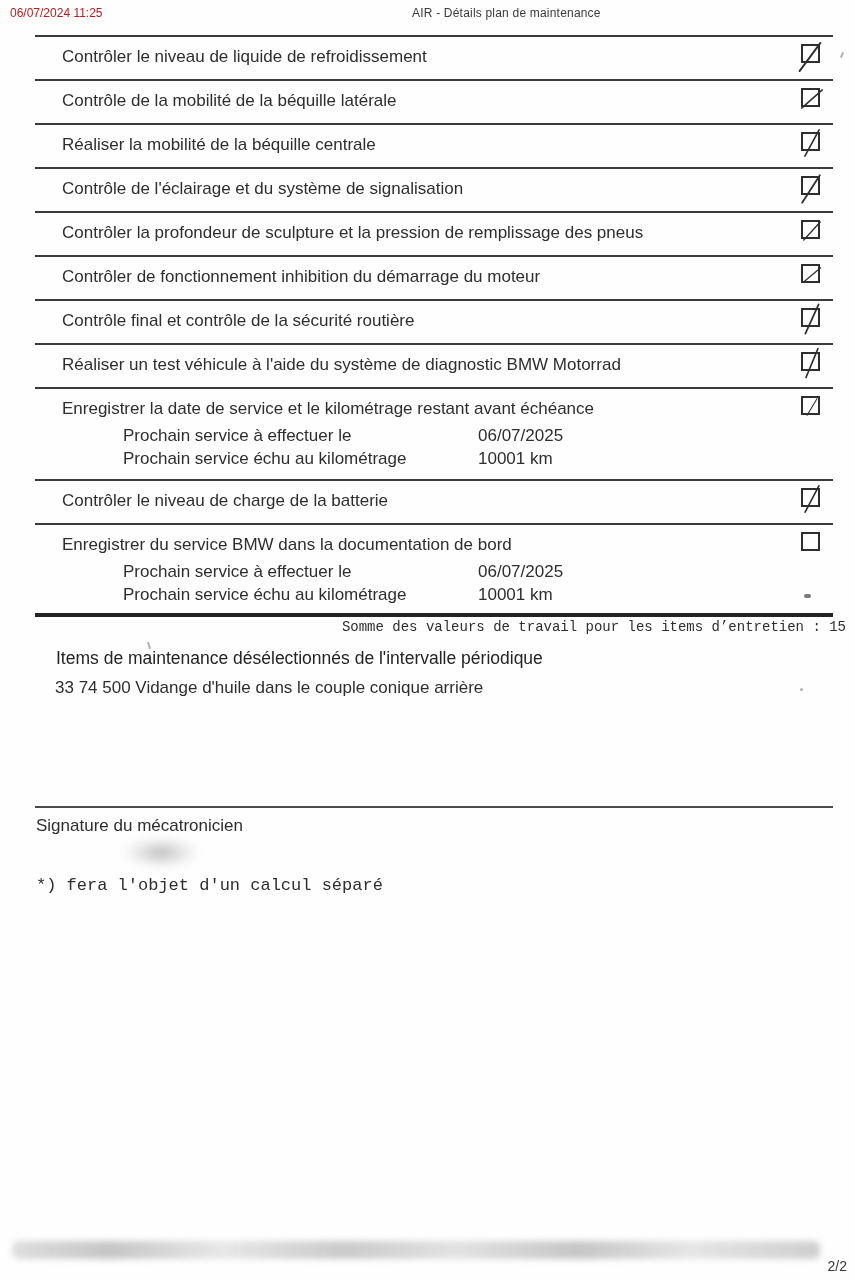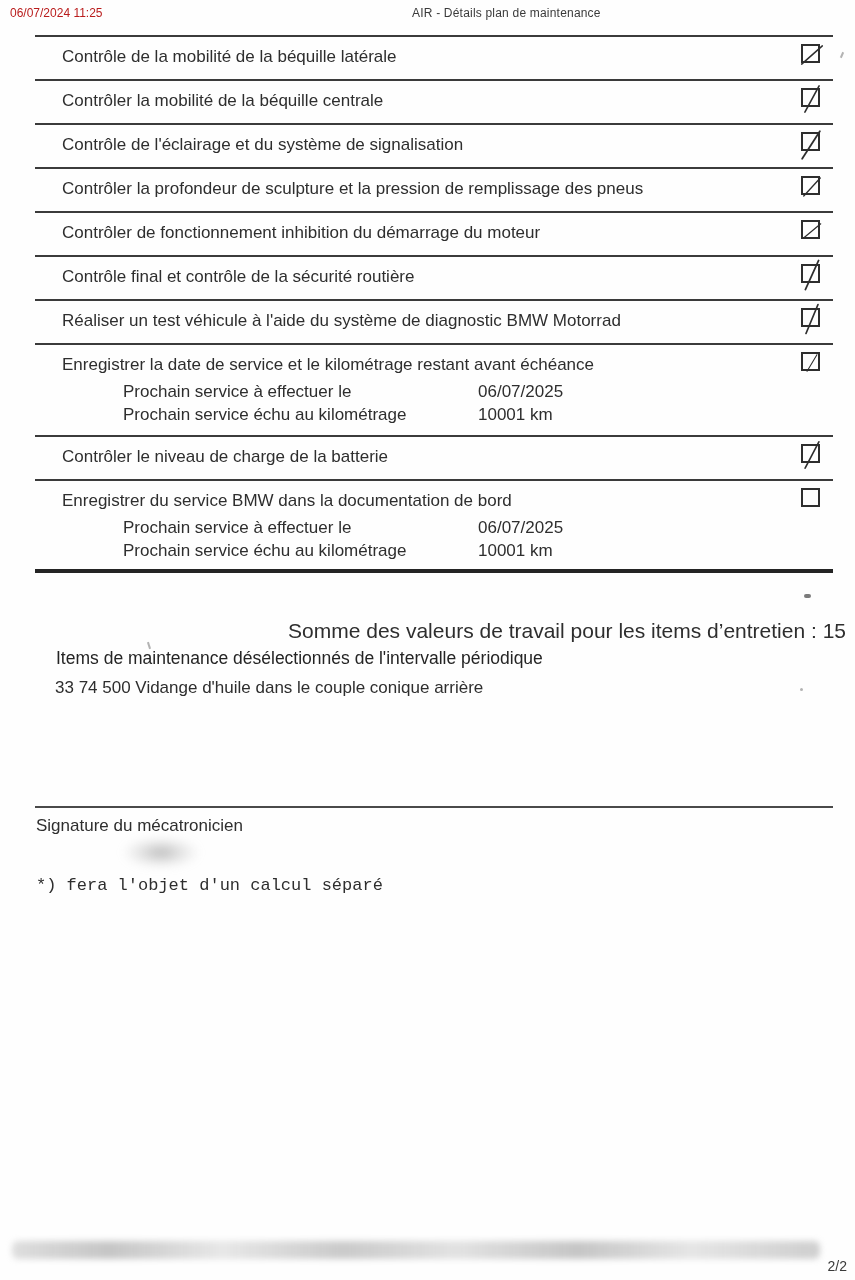--- a/index.html
+++ b/index.html
@@ -52,21 +52,21 @@
   .r2 .tick{transform:rotate(22deg) scale(0.88);}
   .r3 .tick{transform:rotate(2deg) scale(0.95);}
   .r4 .tick{transform:rotate(16deg) scale(0.78);}
   .r5 .tick{transform:translate(-1px,2px) rotate(6deg) scale(1.05);}
   .r6 .tick{transform:rotate(24deg) scale(0.72);}
   .r7 .tick{transform:rotate(-2deg) scale(1.02);}
   .r8 .tick{transform:rotate(-4deg) scale(1.0);}
   .r9 .tick{transform:rotate(4deg) scale(0.62);}
   .r10 .tick{transform:rotate(1deg) scale(0.95);}
   
-  .summary{position:absolute;right:9px;top:619px;font-size:21px;color:#2e2e2e;}
+  .summary{position:absolute;right:9px;top:619px;font-size:14px;color:#2e2e2e;font-family:Liberation Mono, monospace;}
   .desel-head{position:absolute;left:36px;top:648px;font-size:17.5px;color:#242424;margin-left:20px;}
   .desel-item{position:absolute;left:55px;top:678px;font-size:17px;color:#2e2e2e;}
   
   .sig-rule{position:absolute;left:35px;top:806px;width:798px;height:2px;background:#4a4a4a;}
   .sig-label{position:absolute;left:36px;top:816px;font-size:17px;color:#2e2e2e;}
   .sig-smudge{
     position:absolute;left:122px;top:837px;width:78px;height:31px;
     background:radial-gradient(closest-side, rgba(130,130,130,0.55), rgba(160,160,160,0.30), rgba(200,200,200,0.0));
     filter:blur(5px);
     border-radius:40%;
@@ -92,36 +92,47 @@
 </style>
 </head>
 <body>
 
 <div class="page">
 
   <span class="hdr-date">06/07/2024 11:25</span>
   <span class="hdr-title">AIR - Détails plan de maintenance</span>
 
   <div class="table">
+  <div class="row r1">
+    <div class="row-top">
+      <span class="task">Contrôler le niveau de liquide de refroidissement</span>
+      <span class="cb">
+        <svg class="tick" viewBox="0 0 30 34">
+          <path d="M8 31 L22 3"></path>
+        </svg>
+      </span>
+    </div>
+    <div class="details"></div>
+  </div>
 
   <div class="row r2">
     <div class="row-top">
       <span class="task">Contrôle de la mobilité de la béquille latérale</span>
       <span class="cb">
         <svg class="tick" viewBox="0 0 30 34">
           <path d="M8 31 L22 3"></path>
         </svg>
       </span>
     </div>
     <div class="details"></div>
   </div>
 
   <div class="row r3">
     <div class="row-top">
-      <span class="task">Contrôler la mobilité de la béquille centrale</span>
+      <span class="task">Réaliser la mobilité de la béquille centrale</span>
       <span class="cb">
         <svg class="tick" viewBox="0 0 30 34">
           <path d="M8 31 L22 3"></path>
         </svg>
       </span>
     </div>
     <div class="details"></div>
   </div>
 
   <div class="row r5">

